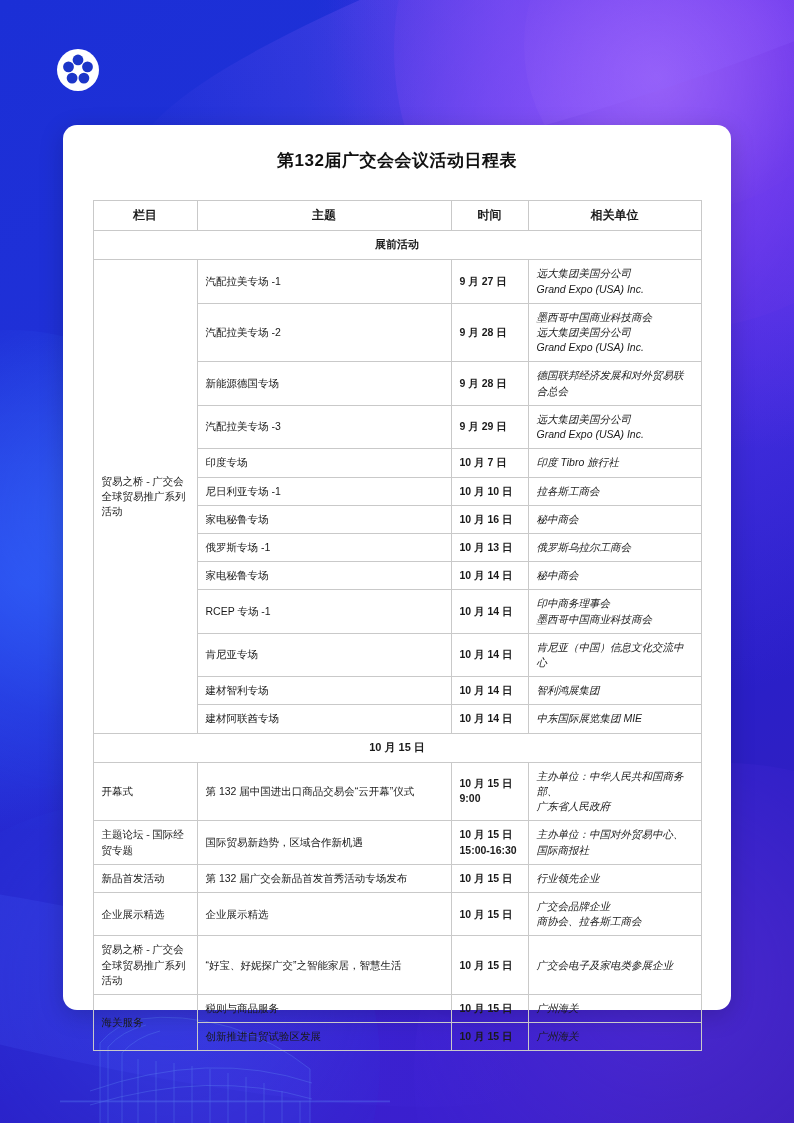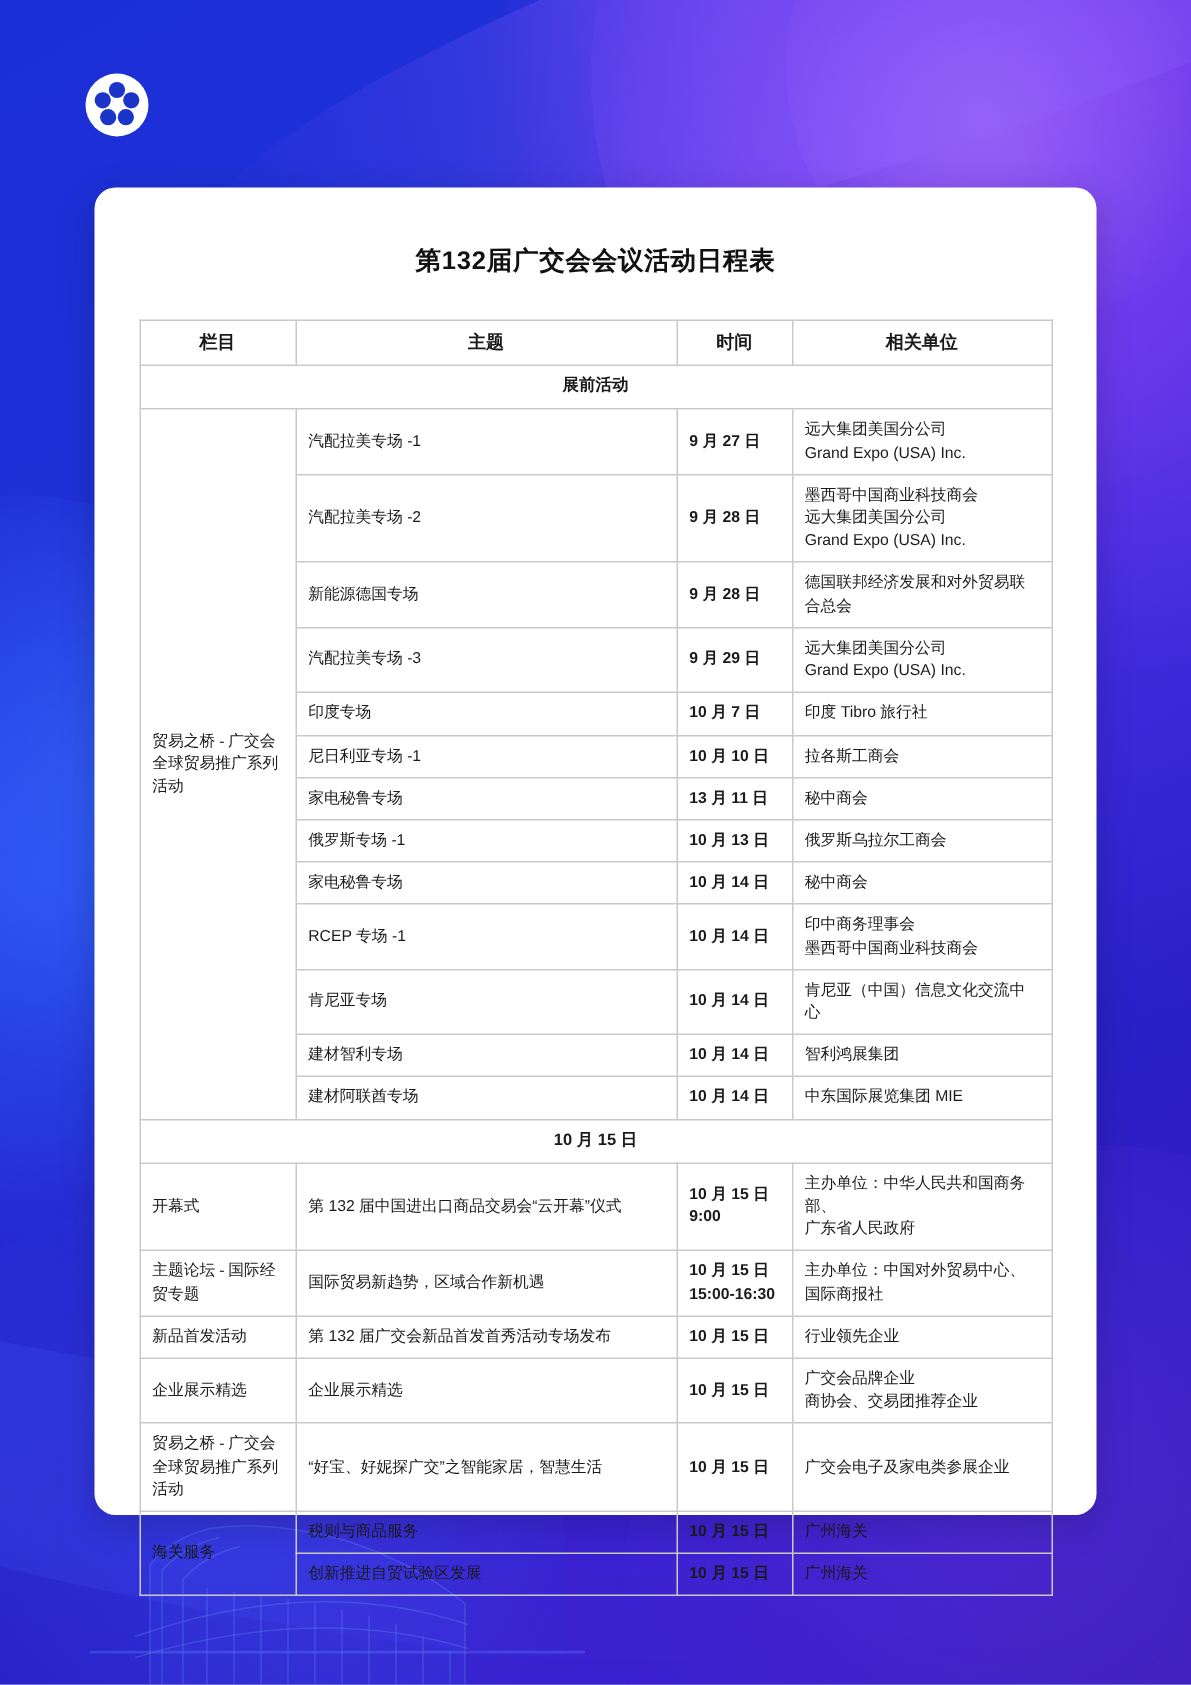--- a/index.html
+++ b/index.html
@@ -131,21 +131,21 @@
   
   .card {
     position: absolute;
     left: 63px;
     top: 125px;
     width: 668px;
     height: 885px;
     background: #ffffff;
     border-radius: 14px;
     box-shadow: 0 6px 24px rgba(0,0,0,.18);
-    padding: 16px;
+    padding: 3px;
     box-sizing: border-box;
   }
   .doc-title {
     text-align: center;
     font-size: 17px;
     font-weight: bold;
     color: #111111;
     padding: 21px 0 16px 0;
     letter-spacing: .5px;
   }
@@ -192,20 +192,21 @@
   td.topic {
     text-align: left;
   }
   td.time {
     text-align: left;
     white-space: nowrap;
     font-weight: bold;
   }
   td.org {
     text-align: left;
+    font-style: italic;
   }
 </style>
 </head>
 <body>
 
 <div class="page">
 
   <div class="swoosh sw1"></div>
   <div class="swoosh sw2"></div>
   <div class="swoosh sw3"></div>
@@ -344,21 +345,21 @@
             </td>
             <td class="org">
               <div>拉各斯工商会</div>
             </td>
           </tr>
           <tr>
             <td class="topic">
               <div>家电秘鲁专场</div>
             </td>
             <td class="time">
-              <div>13 月 11 日</div>
+              <div>10 月 16 日</div>
             </td>
             <td class="org">
               <div>秘中商会</div>
             </td>
           </tr>
           <tr>
             <td class="topic">
               <div>俄罗斯专场 -1</div>
             </td>
             <td class="time">
@@ -479,21 +480,21 @@
               <div>企业展示精选</div>
             </td>
             <td class="topic">
               <div>企业展示精选</div>
             </td>
             <td class="time">
               <div>10 月 15 日</div>
             </td>
             <td class="org">
               <div>广交会品牌企业</div>
-              <div>商协会、交易团推荐企业</div>
+              <div>商协会、拉各斯工商会</div>
             </td>
           </tr>
           <tr>
             <td class="cat">
               <div>贸易之桥 - 广交会</div>
               <div>全球贸易推广系列</div>
               <div>活动</div>
             </td>
             <td class="topic">
               <div>“好宝、好妮探广交”之智能家居，智慧生活</div>

